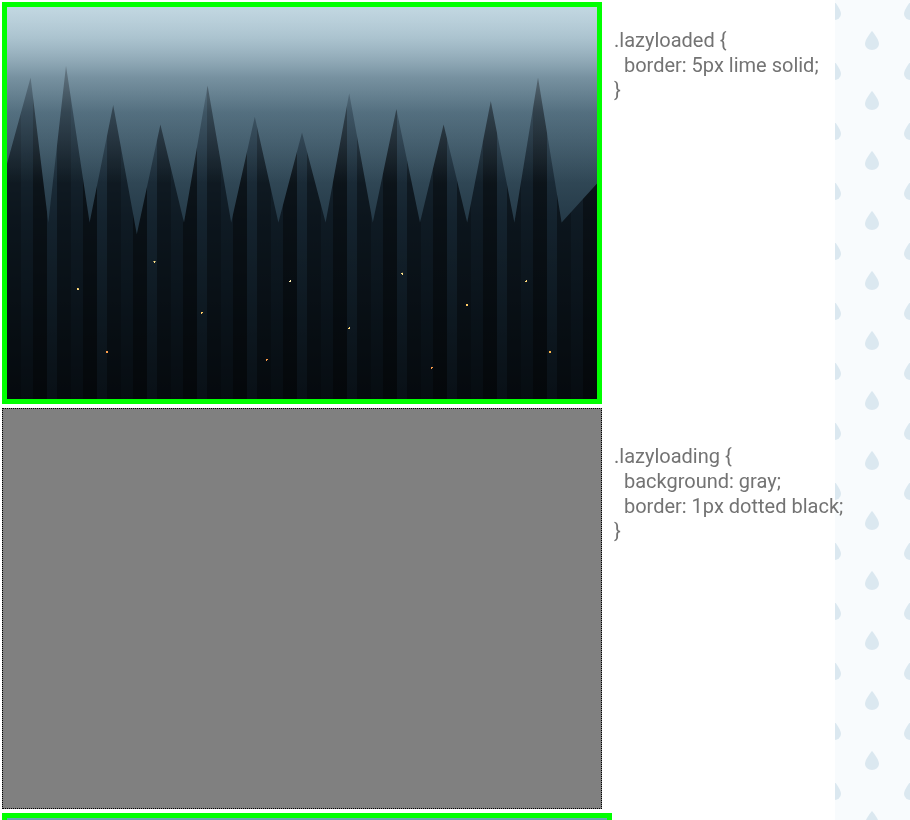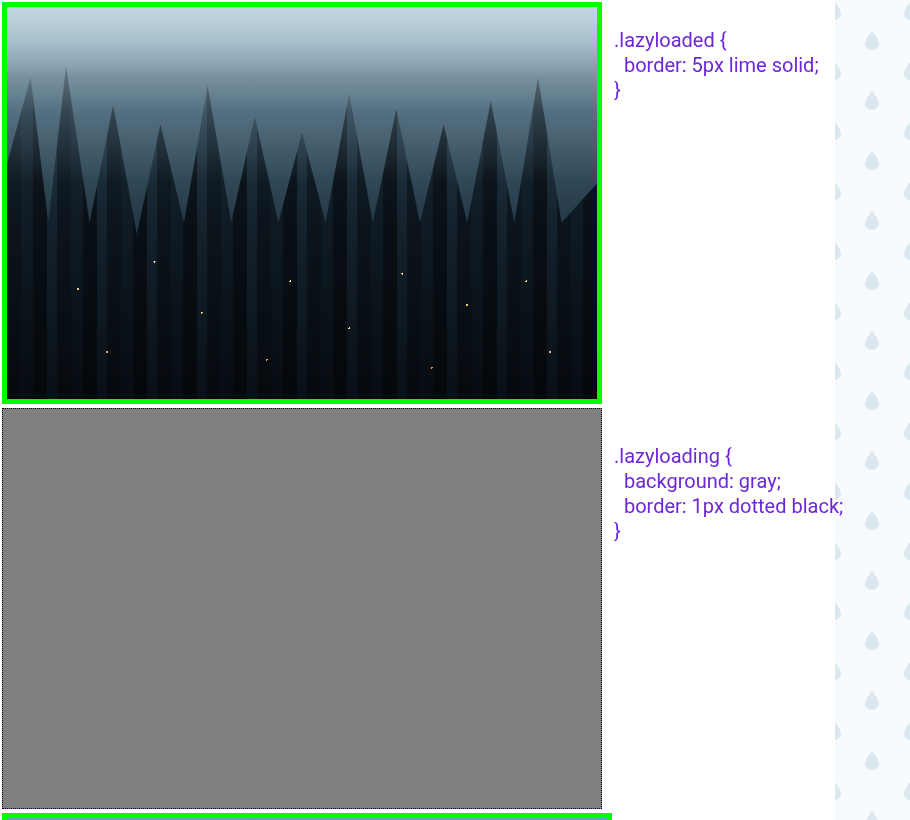--- a/index.html
+++ b/index.html
@@ -141,21 +141,21 @@
     }
 
     .code-col {
       flex: 1 1 auto;
       padding-top: 26px;
       min-width: 0;
     }
     .code-col.second { padding-top: 36px; }
 
     .code {
-      color: #6d28d9;
+      color: #737373;
       font-family: -apple-system, BlinkMacSystemFont, "Segoe UI", Roboto, sans-serif;
       font-size: 20px;
       line-height: 1.25;
       white-space: pre;
     }
   </style>
 </head>
 <body>
 
 <div class="pattern-sidebar">

